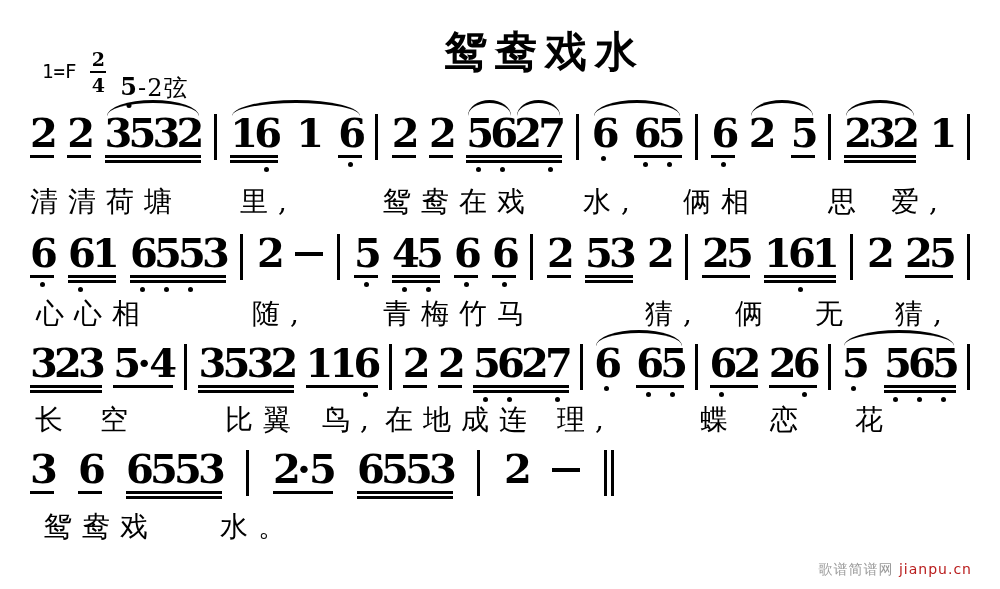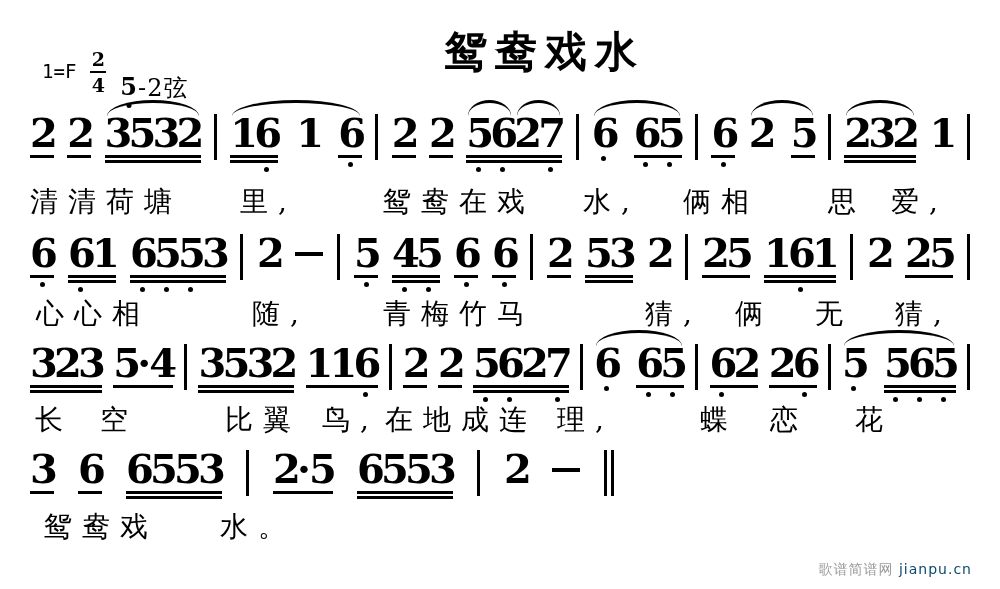--- a/index.html
+++ b/index.html
@@ -656,14 +656,14 @@
       </span>
     </div>
     <div class="lyrrow lyrics-3">
       <span class="lyr" style="left: 44px;">鸳鸯戏</span>
       <span class="lyr" style="left: 220px;">水。</span>
     </div>
   </div>
 
 <div class="footer">
   <span class="site">歌谱简谱网</span>
-  <a href="#" class="url" style="color: #0c4a6e;">jianpu.cn</a>
+  <a href="#" class="url" style="color: #b91c1c;">jianpu.cn</a>
 </div>
 
 </body></html>

